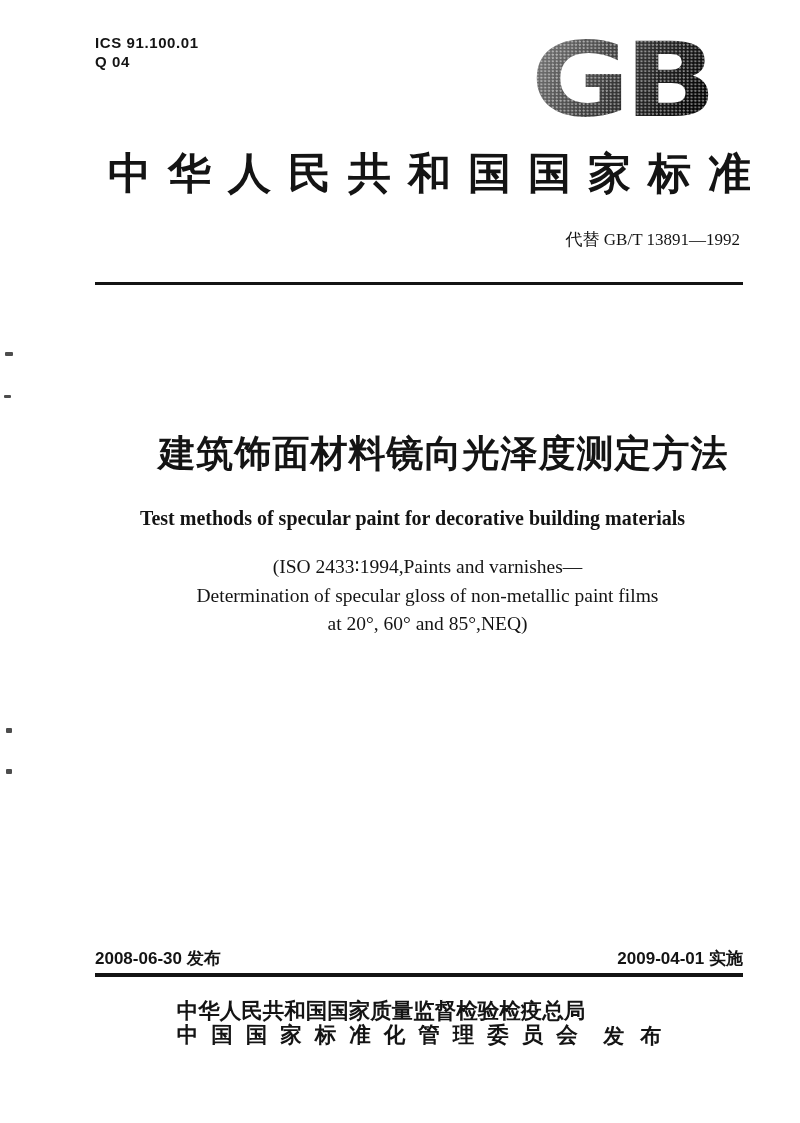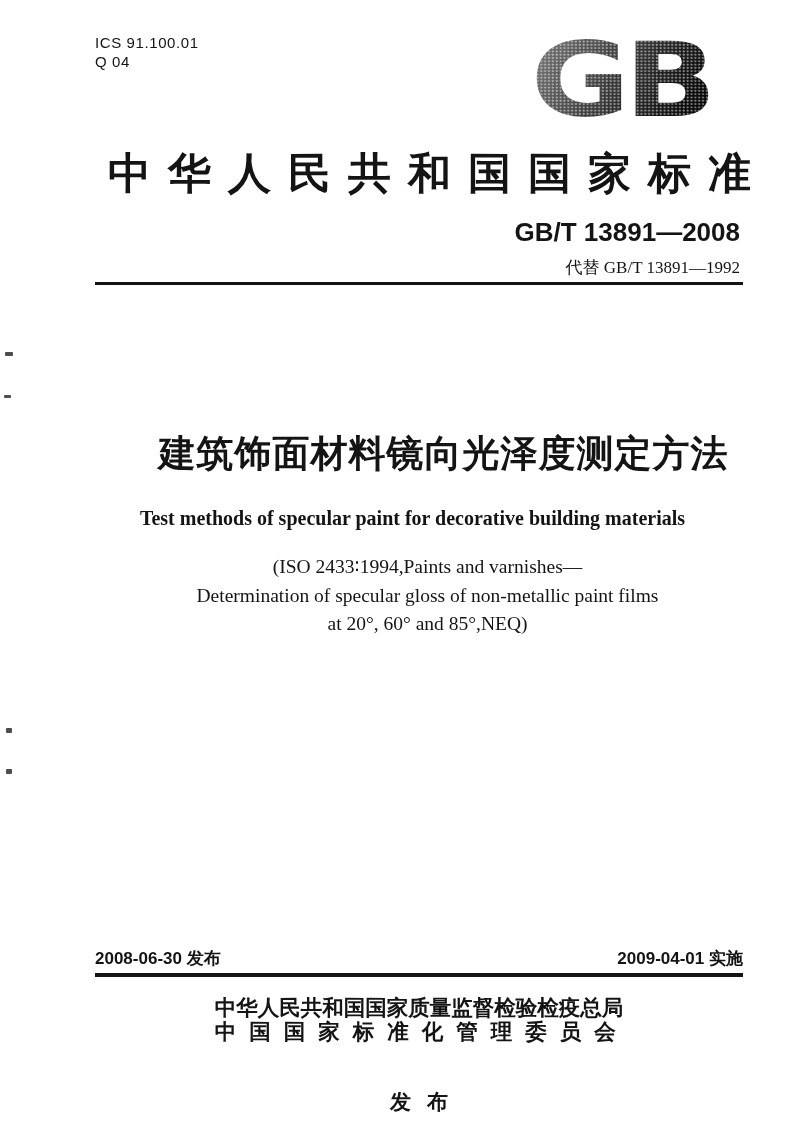--- a/index.html
+++ b/index.html
@@ -6,21 +6,21 @@
   * { margin:0; padding:0; box-sizing:border-box; }
   body { background:#888; font-family:"Liberation Serif", serif; }
   .page {
     position:relative; width:800px; height:1123px; margin:0 auto;
     background:var(--paper, #fff); color:var(--ink, #141414); overflow:hidden;
   }
 
   
   .ics-block {
     position:absolute; left:95px; top:33px;
-    font-family:"Liberation Sans", sans-serif; font-weight:normal;
+    font-family:"Liberation Sans", sans-serif; font-weight:bold;
     font-size:15px; line-height:19px; letter-spacing:.6px;
   }
 
   
   .gb-logo {
     position:absolute; left:519px; top:20px; width:204px; height:120px;
     display:flex; align-items:center; justify-content:center;
     font-family:"DejaVu Sans", sans-serif; font-weight:900;
     font-size:110px; line-height:1; letter-spacing:-5px;
     transform:scale(1.1,.94);
@@ -84,21 +84,21 @@
   }
   .rule-bottom {
     position:absolute; left:95px; top:973px; width:648px; height:3.5px;
     background:var(--ink, #141414);
   }
 
   
   .issuers-row {
     position:absolute; left:95px; top:996px; width:648px;
     display:flex; justify-content:center; align-items:center; gap:18px;
-    font-family:"Liberation Sans", sans-serif; font-weight:bold;flex-direction:column;
+    font-family:"Liberation Sans", sans-serif; font-weight:bold;
   }
   .issuer-lines { white-space:nowrap; }
   .issuer-line1 { font-size:21.5px; line-height:24px; letter-spacing:0; }
   .issuer-line2 { font-size:21.5px; line-height:24px; letter-spacing:13px; margin-right:-13px; }
   .publish-label {
     font-size:21px; letter-spacing:16px; margin-right:-16px; margin-top:26px;
     white-space:nowrap;
   }
 
   
@@ -116,21 +116,20 @@
   <div class="ics-block">
     <div>ICS 91.100.01</div>
     <div>Q 04</div>
   </div>
 
   <div class="gb-logo">GB</div>
 
   <div class="nat-std-title">中华人民共和国国家标准</div>
 
   <div class="std-block">
-    <div class="std-number">GB/T 13891—2008</div>
     <div class="std-replaces">代替 GB/T 13891—1992</div>
   </div>
 
   <div class="rule-top"></div>
 
   <div class="center-col">
     <div class="title-cn">建筑饰面材料镜向光泽度测定方法</div>
     <div class="title-en">Test methods of specular paint for decorative building materials</div>
     <div class="iso-ref">
       <div>(ISO 2433∶1994,Paints and varnishes—</div>

